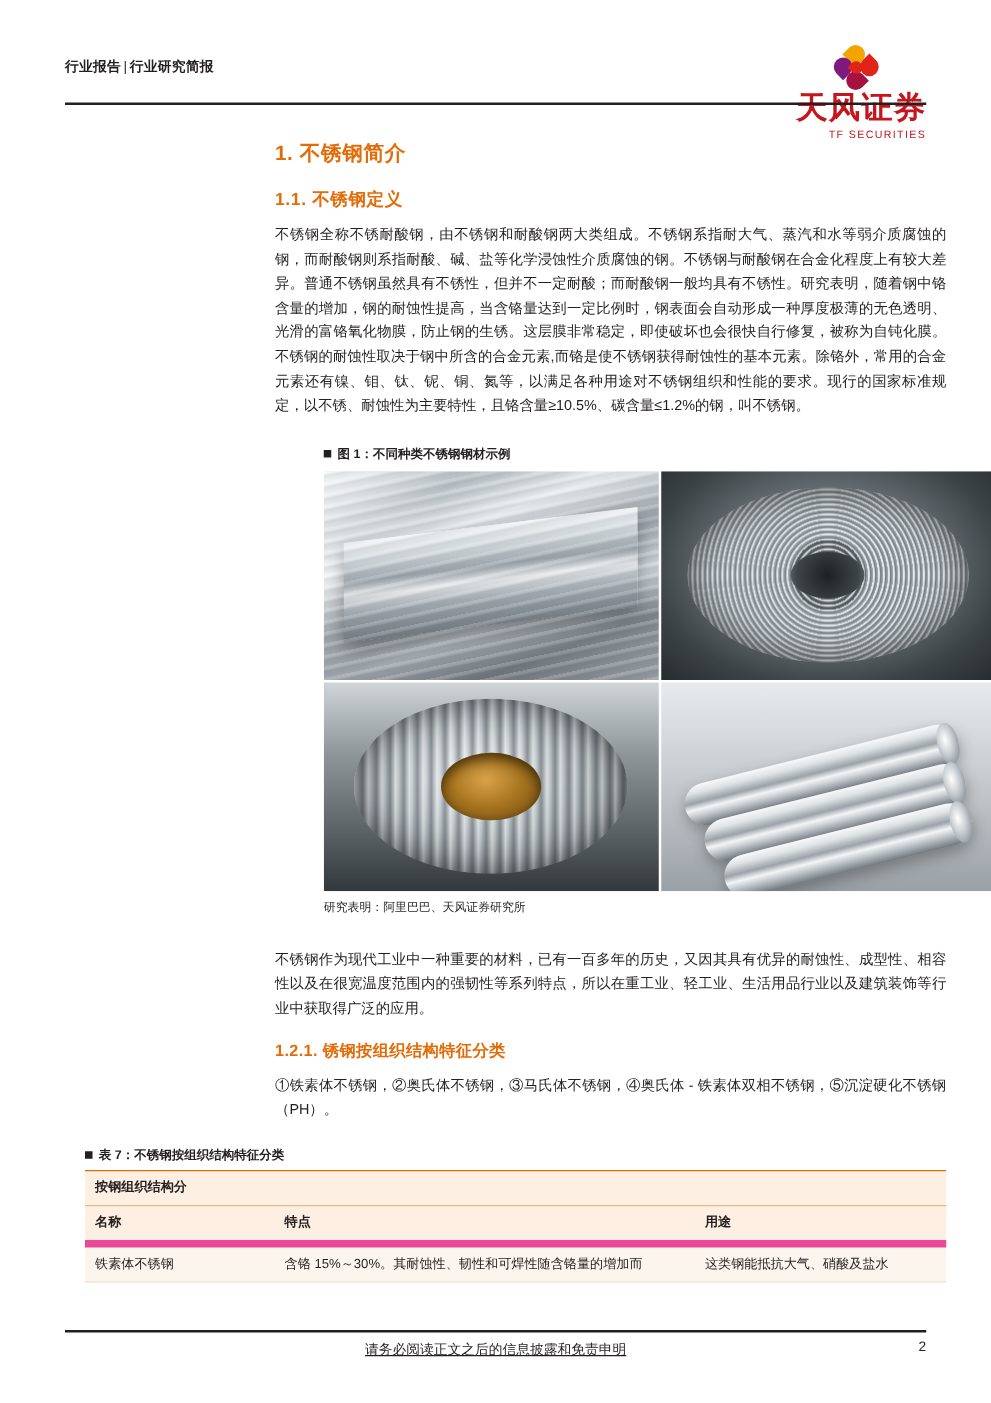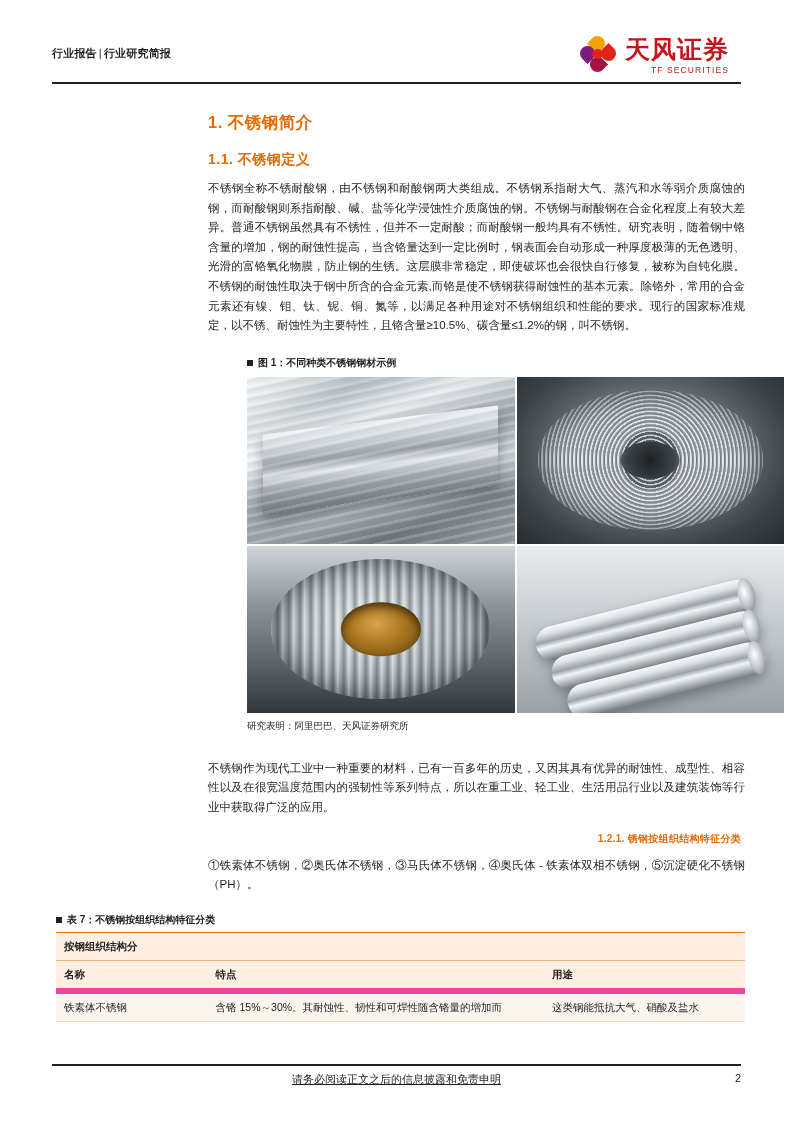--- a/index.html
+++ b/index.html
@@ -38,24 +38,25 @@
     color: #231f20;
     letter-spacing: 0.2px;
   }
   .header-left .divider {
     color: #231f20;
     font-weight: normal;
     padding: 0 2px;
   }
   .header-right {
     position: absolute;
-    right: 12px;
+    right: 0;
     top: 0;
     display: flex;
-    align-items: flex-end;
+    align-items: center;
+    flex-direction: column;
   }
   .logo-mark {
     position: relative;
     width: 38px;
     height: 38px;
     margin-right: 7px;
   }
   .logo-mark span {
     position: absolute;
     display: block;
@@ -86,45 +87,44 @@
     position: absolute;
     left: 52px;
     right: 52px;
     top: 82px;
     height: 2px;
     background: #231f20;
   }
   
   .content {
     position: absolute;
-    left: 56px;
+    left: 68px;
     right: 52px;
     top: 98px;
   }
   h1.sec {
     font-size: 16.5px;
     color: #e36c09;
     font-weight: bold;
     margin: 14px 0 0 152px;
     letter-spacing: 0.5px;
   }
   h2.sec {
     font-size: 14px;
     color: #e36c09;
     font-weight: bold;
     margin: 17px 0 0 152px;
     letter-spacing: 0.5px;
   }
   h4.sec {
-    font-size: 10px;
+    font-size: 13px;
     color: #e36c09;
     font-weight: bold;
     margin: 14px 0 0 152px;
     letter-spacing: 0.3px;
-    text-align: right;
   }
   p.body {
     font-size: 11.5px;
     line-height: 19.6px;
     color: #231f20;
     margin: 10px 0 0 152px;
     text-align: justify;
     text-justify: inter-ideograph;
     width: 537px;
   }

